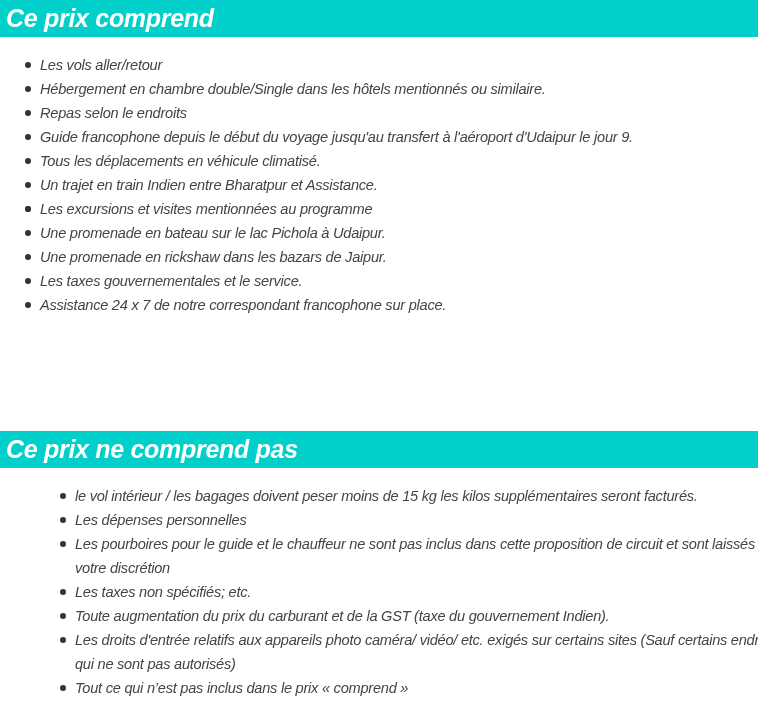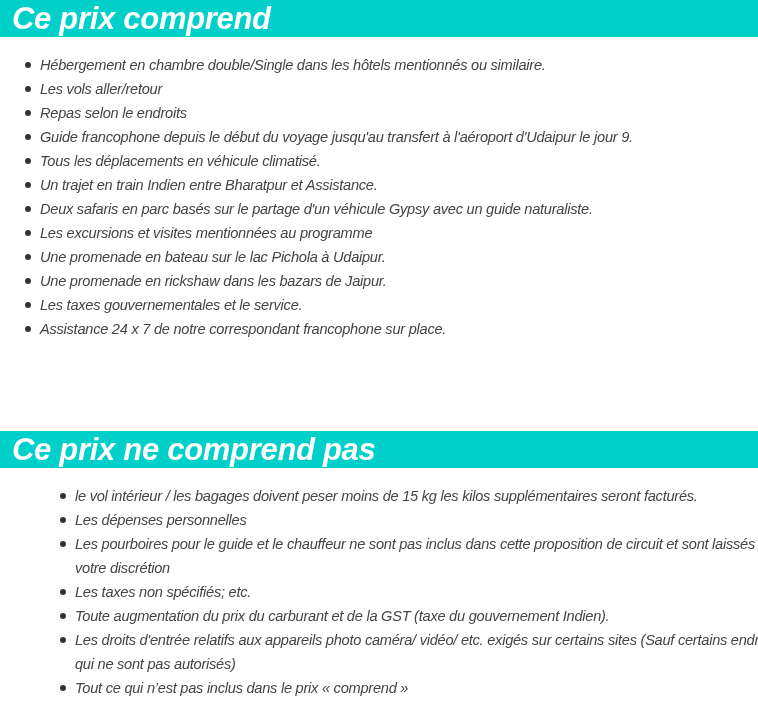--- a/index.html
+++ b/index.html
@@ -1,22 +1,22 @@
 <!DOCTYPE html>
 <html><head>
 <meta charset="utf-8">
 <style>
   html, body { margin: 0; padding: 0; background: #ffffff; }
   body { width: 758px; height: 716px; overflow: hidden; position: relative;
          font-family: "Liberation Sans", "DejaVu Sans", sans-serif; }
   .section-header {
     position: absolute; left: 0; width: 758px; height: 37px;
     background: #00d0c9; color: #ffffff;
-    font-style: italic; font-weight: bold; font-size: 31px;
-    line-height: 37px; padding-left: 12px; box-sizing: border-box;
+    font-style: italic; font-weight: bold; font-size: 25px;
+    line-height: 37px; padding-left: 6px; box-sizing: border-box;
     letter-spacing: -0.3px;
   }
   ul.items {
     position: absolute; left: 0; margin: 0; padding: 0; list-style: none;
     width: 758px;
   }
   ul.items li {
     position: relative; padding-left: 40px; padding-right: 4px;
     font-style: italic; font-size: 14.6px; line-height: 24px; color: #444444;
     letter-spacing: -0.25px;
@@ -28,27 +28,27 @@
   #hdr1 { top: 0; }
   #list1 { top: 53px; }
   #hdr2 { top: 431px; }
   #list2 { top: 484px; padding-left: 35px; }
 </style>
 </head>
 <body>
 
 <div id="hdr1" class="section-header">Ce prix comprend</div>
 <ul id="list1" class="items">
+  <li><span class="bullet"></span><span>Les vols aller/retour</span></li>
   <li><span class="bullet"></span><span>Hébergement en chambre double/Single dans les hôtels mentionnés ou similaire.</span></li>
-  <li><span class="bullet"></span><span>Les vols aller/retour</span></li>
   <li><span class="bullet"></span><span>Repas selon le endroits</span></li>
   <li><span class="bullet"></span><span>Guide francophone depuis le début du voyage jusqu'au transfert à l'aéroport d'Udaipur le jour 9.</span></li>
   <li><span class="bullet"></span><span>Tous les déplacements en véhicule climatisé.</span></li>
   <li><span class="bullet"></span><span>Un trajet en train Indien entre Bharatpur et Assistance.</span></li>
-  <li><span class="bullet"></span><span>Deux safaris en parc basés sur le partage d'un véhicule Gypsy avec un guide naturaliste.</span></li>
+  <li><span class="bullet"></span></li>
   <li><span class="bullet"></span><span>Les excursions et visites mentionnées au programme</span></li>
   <li><span class="bullet"></span><span>Une promenade en bateau sur le lac Pichola à Udaipur.</span></li>
   <li><span class="bullet"></span><span>Une promenade en rickshaw dans les bazars de Jaipur.</span></li>
   <li><span class="bullet"></span><span>Les taxes gouvernementales et le service.</span></li>
   <li><span class="bullet"></span><span>Assistance 24 x 7 de notre correspondant francophone sur place.</span></li>
 </ul>
 
 <div id="hdr2" class="section-header">Ce prix ne comprend pas</div>
 <ul id="list2" class="items">
   <li><span class="bullet"></span><span>le vol intérieur / les bagages doivent peser moins de 15 kg les kilos supplémentaires seront facturés.</span></li>

